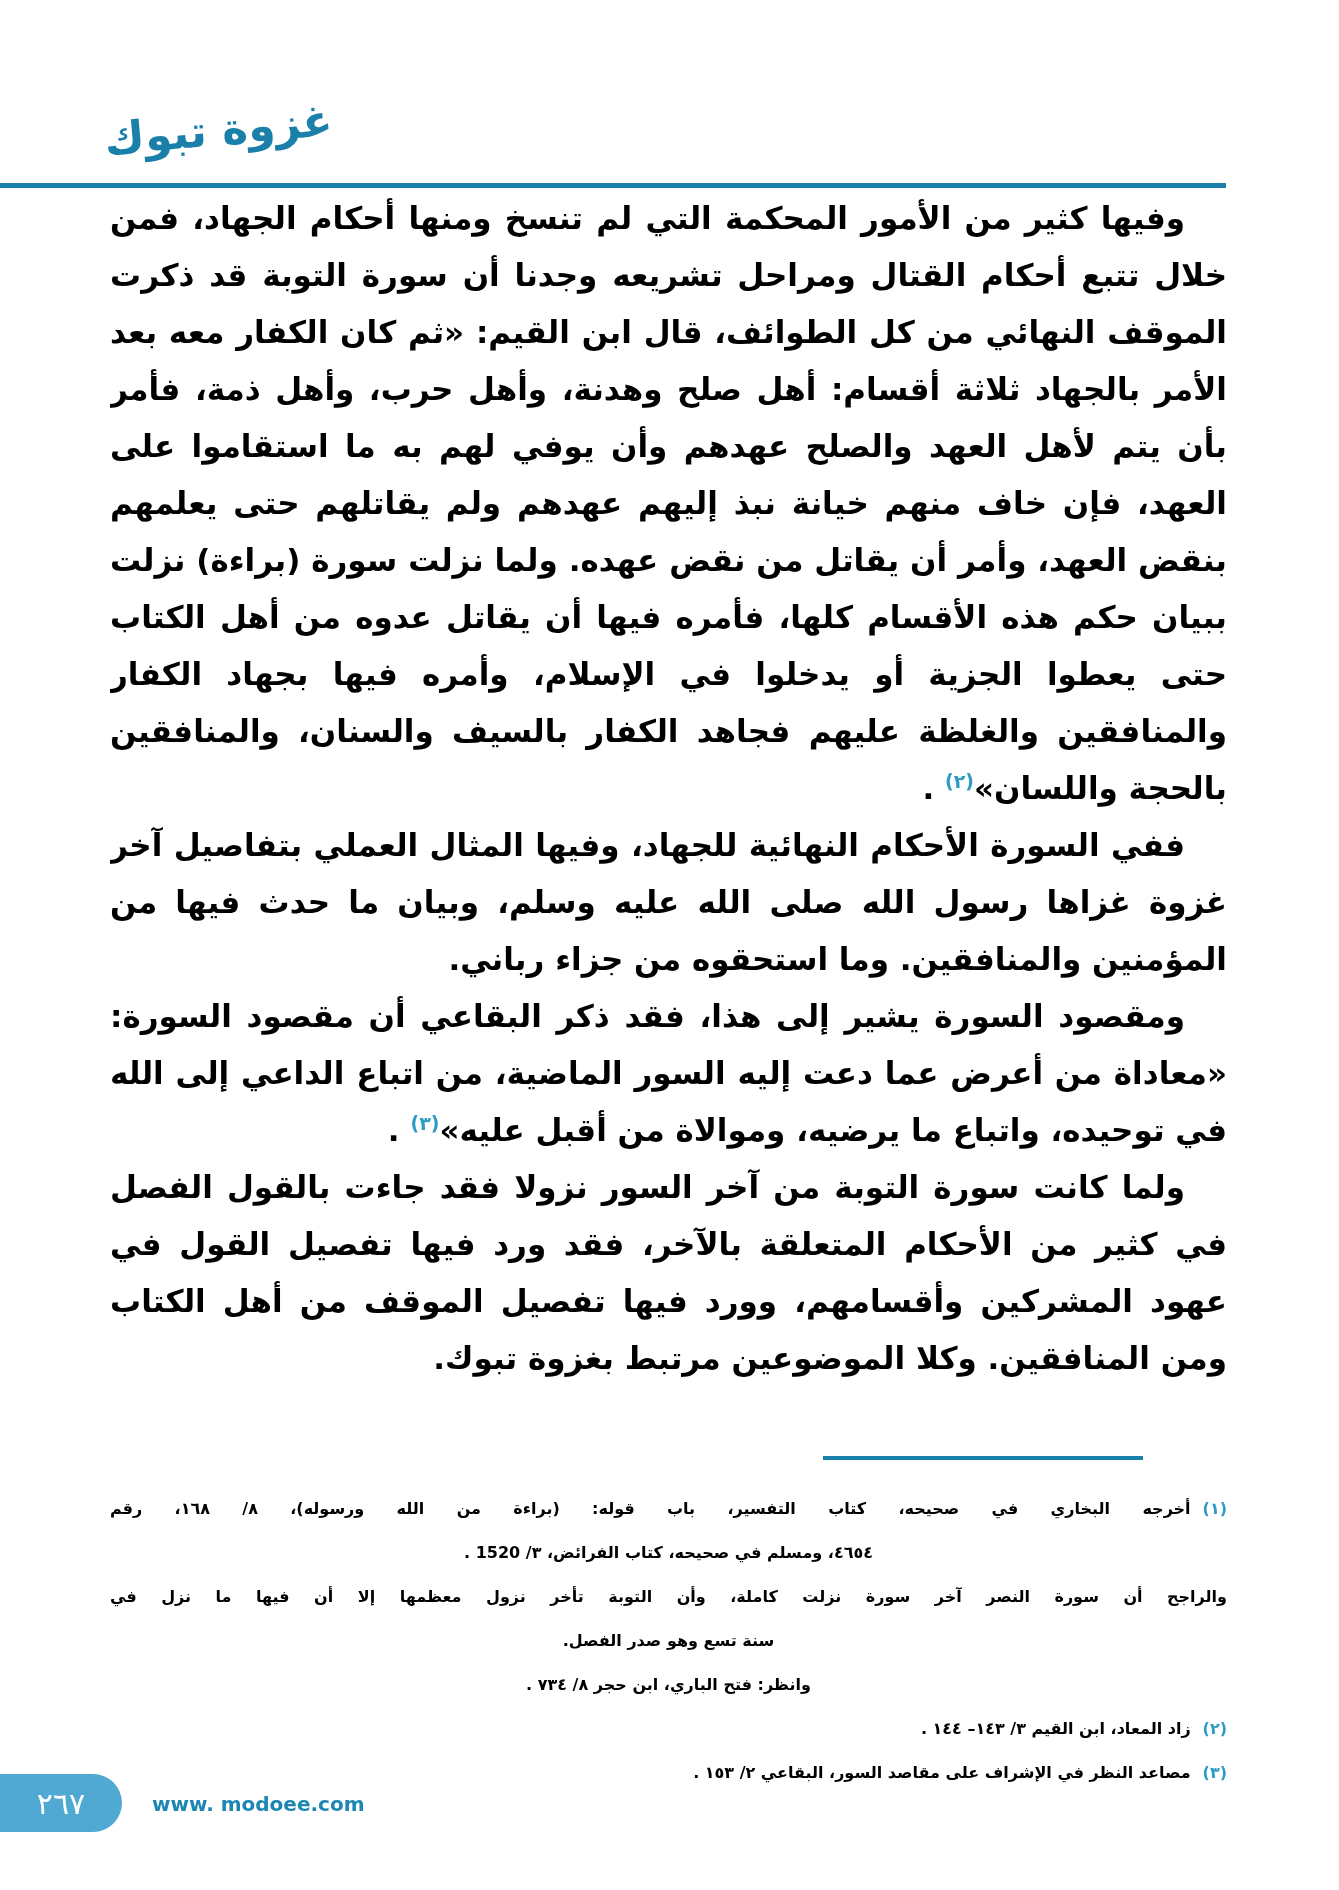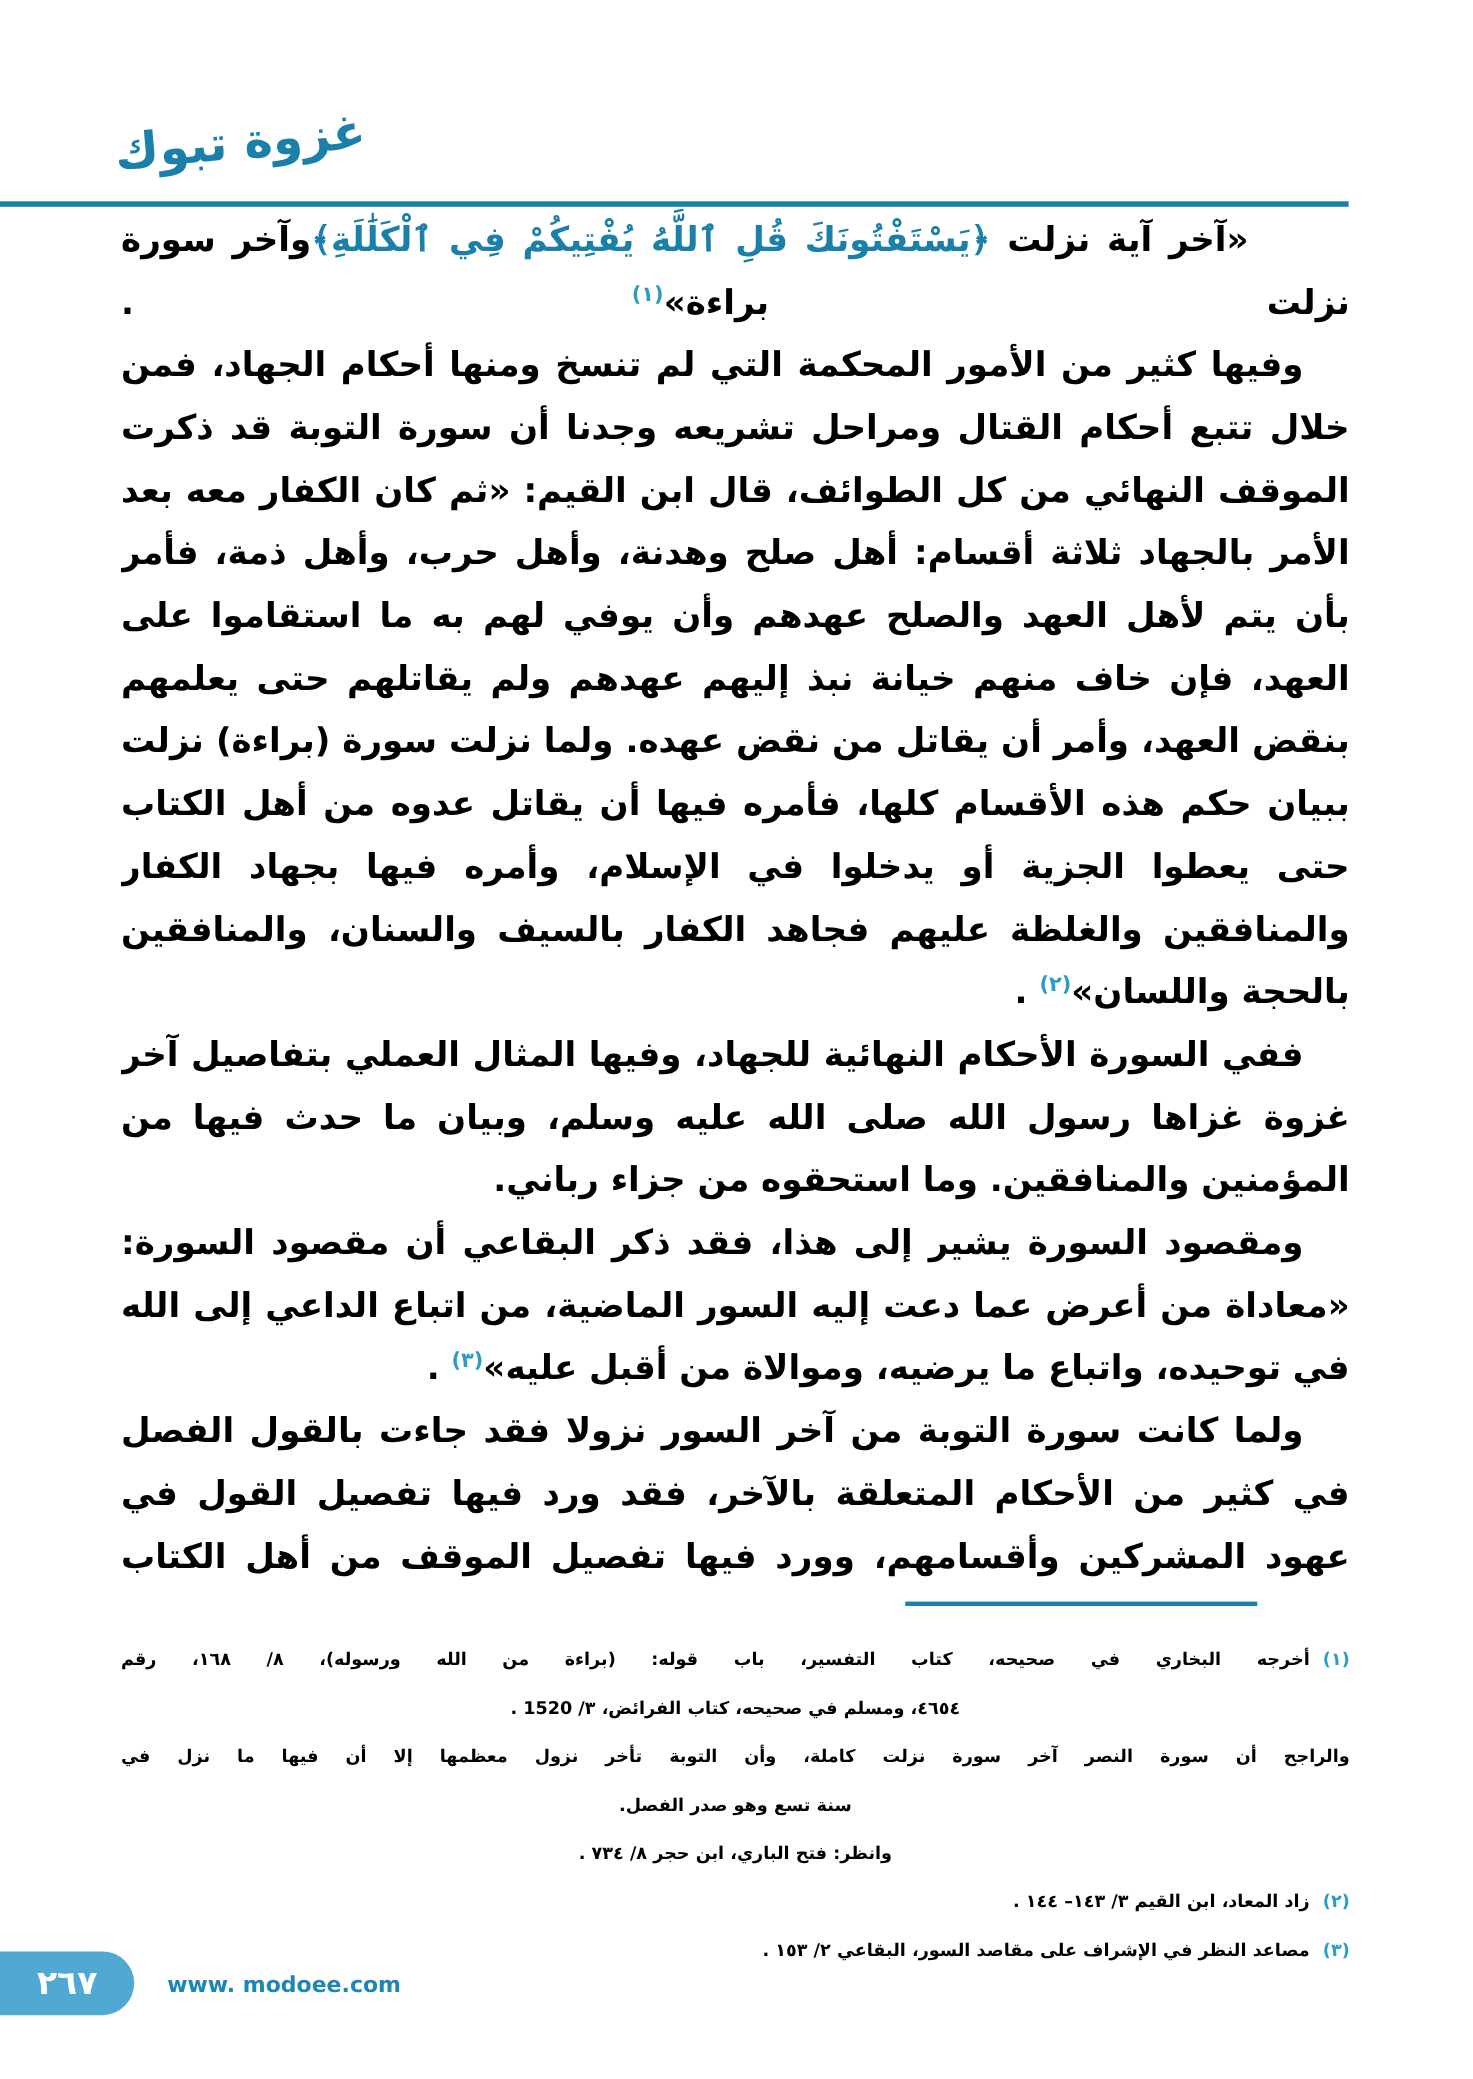--- a/index.html
+++ b/index.html
@@ -54,41 +54,40 @@
   }
   .fn-line{margin:0;}
   .fn-line.justify{text-align:justify;text-align-last:justify;}
   .fn-line.center{text-align:center;}
   .fn-line.right{text-align:right;}
   .fn-marker{color:var(--marker);padding-left:12px;}
   .page-badge{
     position:absolute;left:0;top:1774px;width:122px;height:58px;
     background:var(--badge);
     border-radius:0 30px 30px 0;
-    color:#ffffff;font-size:30px;font-weight:bold;
+    color:#ffffff;font-size:30px;font-weight:normal;
     display:flex;align-items:center;justify-content:center;
   }
   .website{
     position:absolute;left:152px;top:1792px;
     color:var(--website);
     font-size:20px;font-weight:bold;
     direction:ltr;white-space:nowrap;
   }
 </style>
 </head>
 <body>
 
 <div class="page">
 
   <div class="header-title">غزوة تبوك</div>
 
   <div class="header-rule"></div>
 
   <div class="body-text">
-      <div class="para lead stretch-last"><span class="run-text">«آخر آية نزلت </span><span class="run-verse">﴿يَسْتَفْتُونَكَ قُلِ ٱللَّهُ يُفْتِيكُمْ فِي ٱلْكَلَٰلَةِ﴾</span><span class="run-text">وآخر سورة نزلت براءة»</span><span class="run-marker">(١)</span><span class="run-text"> .</span></div>
       <div class="para"><span class="run-text">وفيها كثير من الأمور المحكمة التي لم تنسخ ومنها أحكام الجهاد، فمن خلال تتبع أحكام القتال ومراحل تشريعه وجدنا أن سورة التوبة قد ذكرت الموقف النهائي من كل الطوائف، قال ابن القيم: «ثم كان الكفار معه بعد الأمر بالجهاد ثلاثة أقسام: أهل صلح وهدنة، وأهل حرب، وأهل ذمة، فأمر بأن يتم لأهل العهد والصلح عهدهم وأن يوفي لهم به ما استقاموا على العهد، فإن خاف منهم خيانة نبذ إليهم عهدهم ولم يقاتلهم حتى يعلمهم بنقض العهد، وأمر أن يقاتل من نقض عهده. ولما نزلت سورة (براءة) نزلت ببيان حكم هذه الأقسام كلها، فأمره فيها أن يقاتل عدوه من أهل الكتاب حتى يعطوا الجزية أو يدخلوا في الإسلام، وأمره فيها بجهاد الكفار والمنافقين والغلظة عليهم فجاهد الكفار بالسيف والسنان، والمنافقين بالحجة واللسان»</span><span class="run-marker">(٢)</span><span class="run-text"> .</span></div>
       <div class="para"><span class="run-text">ففي السورة الأحكام النهائية للجهاد، وفيها المثال العملي بتفاصيل آخر غزوة غزاها رسول الله صلى الله عليه وسلم، وبيان ما حدث فيها من المؤمنين والمنافقين. وما استحقوه من جزاء رباني.</span></div>
       <div class="para"><span class="run-text">ومقصود السورة يشير إلى هذا، فقد ذكر البقاعي أن مقصود السورة: «معاداة من أعرض عما دعت إليه السور الماضية، من اتباع الداعي إلى الله في توحيده، واتباع ما يرضيه، وموالاة من أقبل عليه»</span><span class="run-marker">(٣)</span><span class="run-text"> .</span></div>
       <div class="para"><span class="run-text">ولما كانت سورة التوبة من آخر السور نزولا فقد جاءت بالقول الفصل في كثير من الأحكام المتعلقة بالآخر، فقد ورد فيها تفصيل القول في عهود المشركين وأقسامهم، وورد فيها تفصيل الموقف من أهل الكتاب ومن المنافقين. وكلا الموضوعين مرتبط بغزوة تبوك.</span></div>
     </div>
 
   <div class="footnote-divider"></div>
 
   <div class="footnotes">
       <div class="fn-line justify"><span class="fn-marker">(١)</span><span>أخرجه البخاري في صحيحه، كتاب التفسير، باب قوله: (براءة من الله ورسوله)، ٨/ ١٦٨، رقم</span></div>

